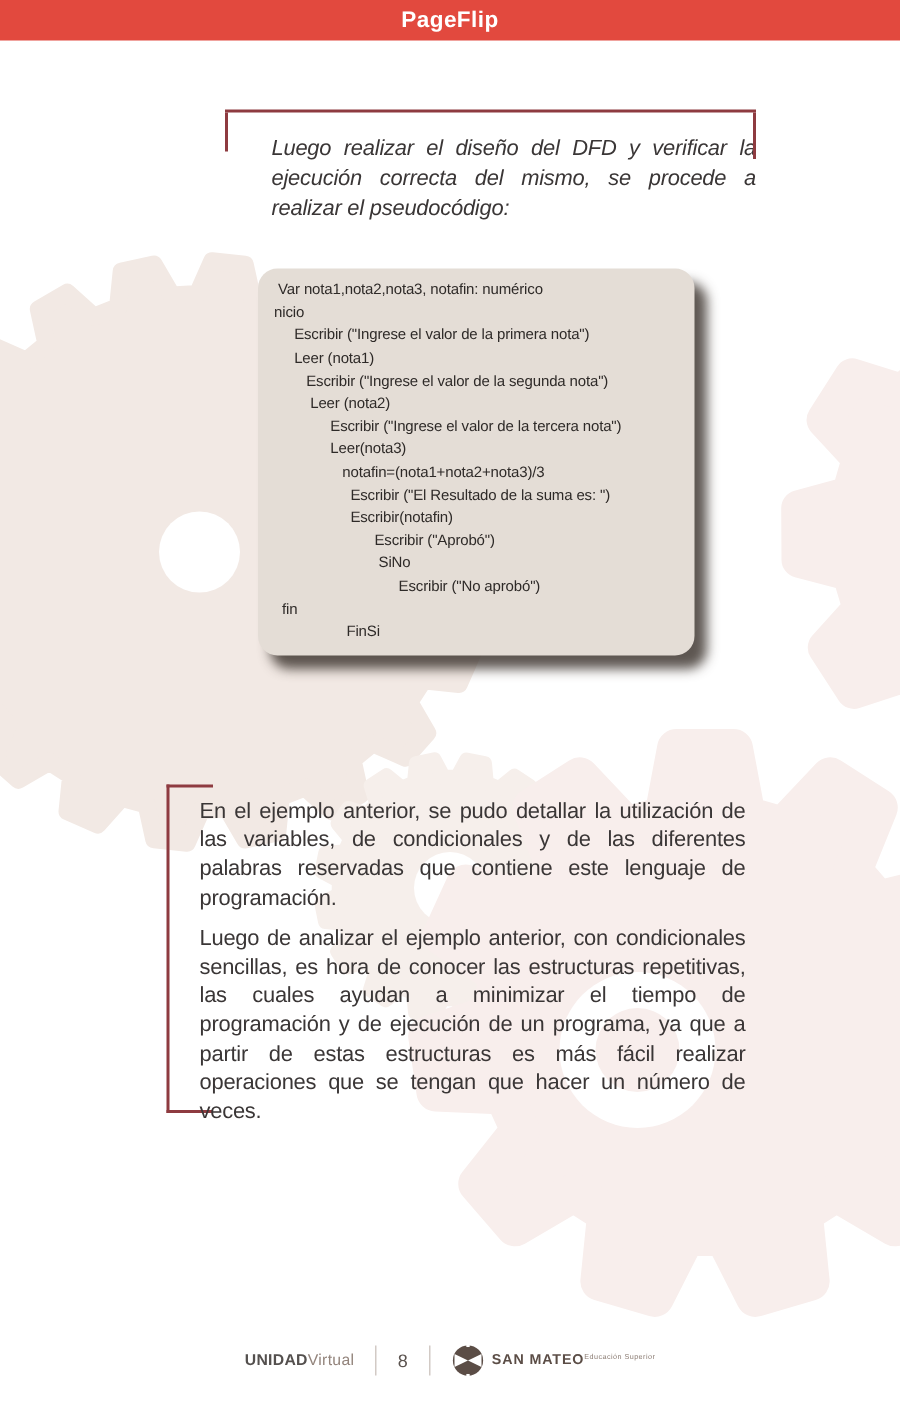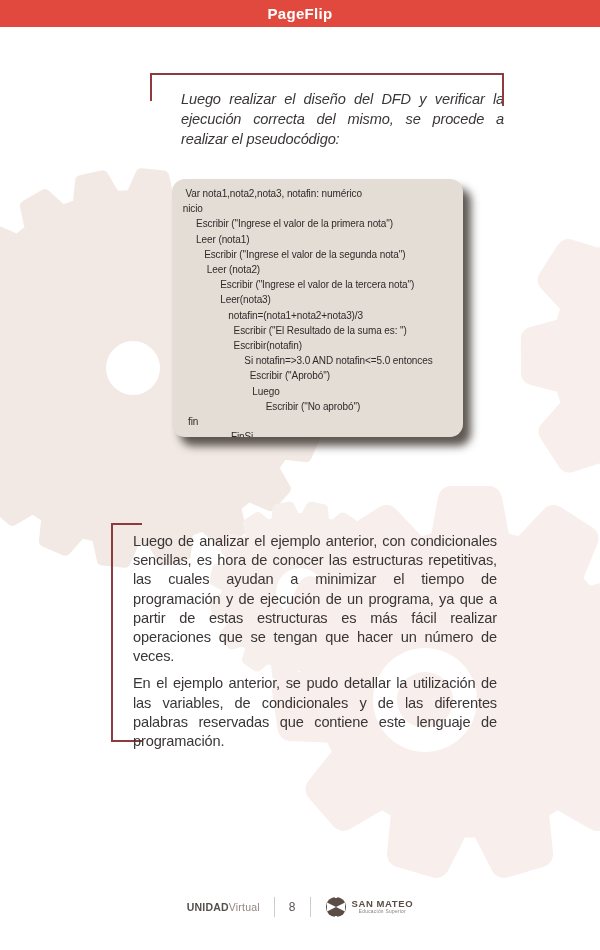--- a/index.html
+++ b/index.html
@@ -71,21 +71,21 @@
     position:absolute;left:0;top:892px;width:600px;height:30px;z-index:2;
     display:flex;align-items:center;justify-content:center;gap:14px;text-align:center;
   }
   .brand{font-size:10.5px;color:var(--footer_brown);letter-spacing:.2px;}
   .brand b{font-weight:bold;color:#54504e;}
   .brand span{font-weight:normal;color:#93847c;}
   .fdiv{width:1px;height:20px;background:var(--divider);}
   .pagenum{font-size:12px;color:#5b534f;}
   .logo{display:flex;align-items:center;gap:5px;}
   .logo svg{display:block;}
-  .logo .words{display:flex;flex-direction:column;line-height:1;}
+  .logo .words{display:flex;flex-direction:row;line-height:1;}
   .logo .name{font-size:9.5px;font-weight:bold;color:var(--logo_brown);letter-spacing:.6px;}
   .logo .sub{font-size:4.8px;color:#8a7b72;margin-top:1.5px;letter-spacing:.3px;}
 </style>
 </head>
 <body>
 
 <svg class="gears" width="600" height="950" viewBox="0 0 600 950" aria-hidden="true">
   <g id="gear-canvas">
       <g transform="translate(133,368)">
         <path d="M172.0,-1.2L193.8,8.4L191.6,30.2L168.3,35.3L163.9,52.0L181.7,67.9L172.9,88.0L149.2,85.6L139.8,100.1L151.8,120.7L137.3,137.1L115.4,127.5L102.0,138.5L107.1,161.8L88.2,172.8L70.4,156.9L54.3,163.2L51.9,186.9L30.5,191.6L18.4,171.0L1.2,172.0L-8.4,193.8L-30.2,191.6L-35.3,168.3L-52.0,163.9L-67.9,181.7L-88.0,172.9L-85.6,149.2L-100.1,139.8L-120.7,151.8L-137.1,137.3L-127.5,115.4L-138.5,102.0L-161.8,107.1L-172.8,88.2L-156.9,70.4L-163.2,54.3L-186.9,51.9L-191.6,30.5L-171.0,18.4L-172.0,1.2L-193.8,-8.4L-191.6,-30.2L-168.3,-35.3L-163.9,-52.0L-181.7,-67.9L-172.9,-88.0L-149.2,-85.6L-139.8,-100.1L-151.8,-120.7L-137.3,-137.1L-115.4,-127.5L-102.0,-138.5L-107.1,-161.8L-88.2,-172.8L-70.4,-156.9L-54.3,-163.2L-51.9,-186.9L-30.5,-191.6L-18.4,-171.0L-1.2,-172.0L8.4,-193.8L30.2,-191.6L35.3,-168.3L52.0,-163.9L67.9,-181.7L88.0,-172.9L85.6,-149.2L100.1,-139.8L120.7,-151.8L137.1,-137.3L127.5,-115.4L138.5,-102.0L161.8,-107.1L172.8,-88.2L156.9,-70.4L163.2,-54.3L186.9,-51.9L191.6,-30.5L171.0,-18.4Z" fill="#f2e9e4" stroke="#f2e9e4" stroke-width="12" stroke-linejoin="round"></path>
@@ -123,37 +123,36 @@
       <div class="code-line">    nicio</div>
       <div class="code-line">         Escribir ("Ingrese el valor de la primera nota")</div>
       <div class="code-line">         Leer (nota1)</div>
       <div class="code-line">            Escribir ("Ingrese el valor de la segunda nota")</div>
       <div class="code-line">             Leer (nota2)</div>
       <div class="code-line">                  Escribir ("Ingrese el valor de la tercera nota")</div>
       <div class="code-line">                  Leer(nota3)</div>
       <div class="code-line">                     notafin=(nota1+nota2+nota3)/3</div>
       <div class="code-line">                       Escribir ("El Resultado de la suma es: ")</div>
       <div class="code-line">                       Escribir(notafin)</div>
-      <div class="code-line">                           Si notafin=&gt;3.0 AND notafin&lt;=5.0 entonces</div>
       <div class="code-line">                             Escribir ("Aprobó")</div>
-      <div class="code-line">                              Luego</div>
+      <div class="code-line">                              SiNo</div>
       <div class="code-line">                                   Escribir ("No aprobó")</div>
       <div class="code-line">      fin</div>
       <div class="code-line">                      FinSi</div>
     </div>
 </div>
 
 <div class="section">
   <div class="cap-t"></div>
   <div class="cap-b"></div>
 </div>
 
 <div class="bodytext">
+  <p>En el ejemplo anterior, se pudo detallar la utilización de las variables, de condicionales y de las diferentes palabras reservadas que contiene este lenguaje de programación.</p>
   <p>Luego de analizar el ejemplo anterior, con condicionales sencillas, es hora de conocer las estructuras repetitivas, las cuales ayudan a minimizar el tiempo de programación y de ejecución de un programa, ya que a partir de estas estructuras es más fácil realizar operaciones que se tengan que hacer un número de veces.</p>
-  <p>En el ejemplo anterior, se pudo detallar la utilización de las variables, de condicionales y de las diferentes palabras reservadas que contiene este lenguaje de programación.</p>
 </div>
 
 <div class="footer">
   <div class="brand"><b>UNIDAD</b><span>Virtual</span></div>
   <div class="fdiv"></div>
   <div class="pagenum">8</div>
   <div class="fdiv"></div>
   <div class="logo">
     <svg width="22" height="22" viewBox="0 0 24 24">
       <circle cx="12" cy="12" r="11" fill="#5b4d46"></circle>

